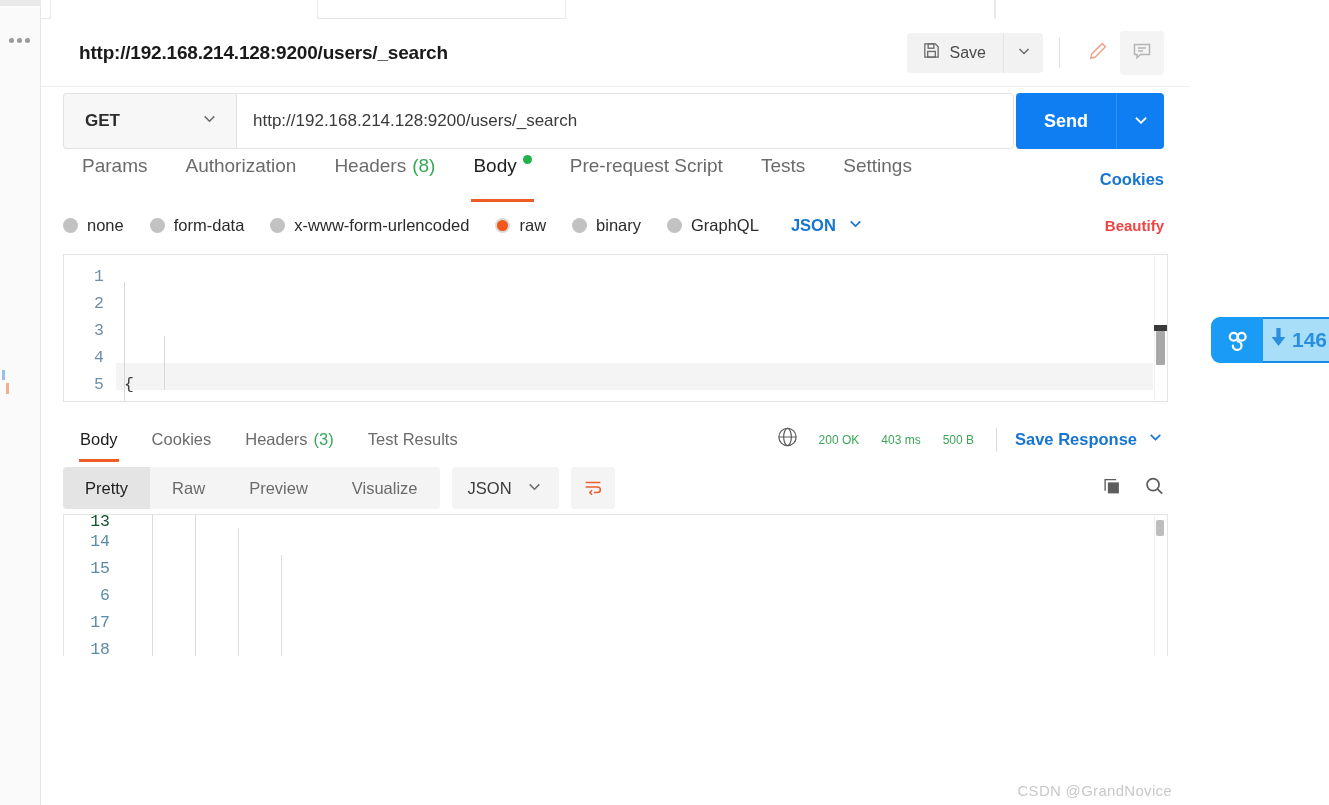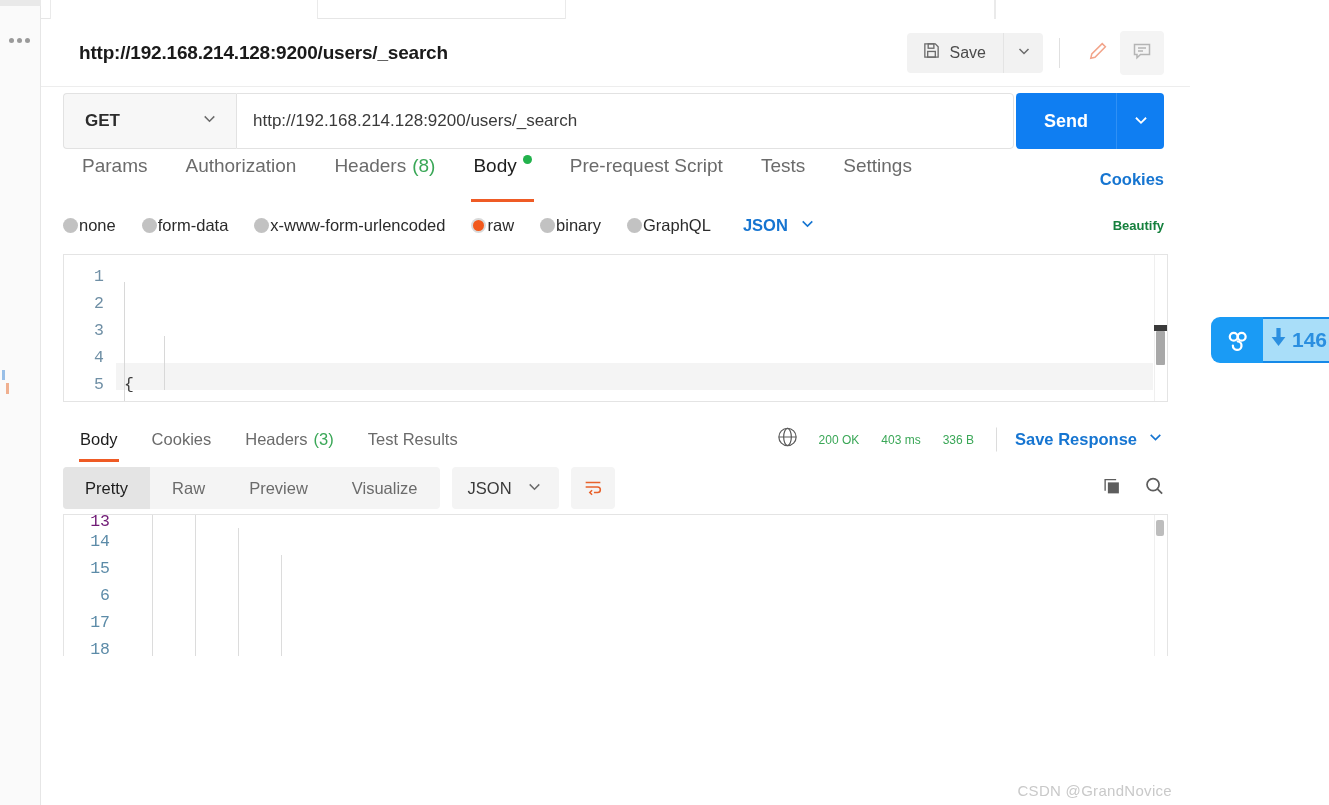--- a/index.html
+++ b/index.html
@@ -141,35 +141,35 @@
   .cookies-link {
     position: absolute; right: 26px; top: 50%; transform: translateY(-50%);
     font-size: 16.5px; font-weight: bold; color: #1675d1; cursor: pointer;
   }
 
   
   .bodytype-row {
     position: relative; height: 46px; padding: 0 26px 0 22px;
     display: flex; align-items: center;
   }
-  .radio-item { display: flex; align-items: center; gap: 1px; margin-right: 26px; cursor: pointer; text-align: right; }
+  .radio-item { display: flex; align-items: center; gap: 9px; margin-right: 26px; cursor: pointer; text-align: right; }
   .radio {
     width: 15px; height: 15px; border-radius: 50%; background: #c2c2c2; flex: none;
     display: flex; align-items: center; justify-content: center;
   }
   .radio.on { background: #d9d9d9; }
   .radio.on::after { content:''; width: 11px; height: 11px; border-radius: 50%; background: #f2581b; }
   .radio-label { font-size: 16.5px; color: #2b2b2b; }
   .json-select {
     display: flex; align-items: center; gap: 11px; margin-left: 6px;
     font-size: 16.5px; font-weight: bold; color: #1675d1; cursor: pointer;
   }
   .beautify {
     position: absolute; right: 26px; top: 50%; transform: translateY(-50%);
-    font-size: 13px; font-weight: bold; color: #15803d; cursor: pointer;
+    font-size: 15px; font-weight: bold; color: #ef4444; cursor: pointer;
   }
 
   
   .editor-wrap {
     position: relative; margin: 6px 22px 0 22px; height: 148px;
     border: 1px solid #e4e4e4; background: #fff; overflow: hidden;
   }
   .code { font-family: "Liberation Mono", monospace; font-size: 16.5px; line-height: 27px; }
   .gutter {
     position: absolute; left: 0; top: 0; width: 52px; height: 100%;
@@ -467,21 +467,21 @@
       <div class="resp-meta">
         <span style="margin-right:20px">
           <svg width="23" height="23" viewBox="0 0 24 24" fill="none" stroke="#5d5d5d" stroke-width="1.3">
             <circle cx="12" cy="12" r="9"></circle>
             <ellipse cx="12" cy="12" rx="4" ry="9"></ellipse>
             <path d="M3 12h18"></path>
           </svg>
         </span>
         <span class="meta-txt">200 OK</span>
         <span class="meta-txt">403 ms</span>
-        <span class="meta-txt">336 B</span>
+        <span class="meta-txt">500 B</span>
         <span class="meta-sep"></span>
         <span class="save-resp">
           <span>Save Response</span>
           <span>
             <svg width="17" height="17" viewBox="0 0 16 16" fill="none" stroke="#1675d1" stroke-width="1.5">
               <path d="M3.5 6L8 10.5 12.5 6"></path>
             </svg>
           </span>
         </span>
       </div>
@@ -521,21 +521,21 @@
           <svg width="23" height="23" viewBox="0 0 24 24" fill="none" stroke="#5d5d5d" stroke-width="1.8">
             <circle cx="10.5" cy="10.5" r="6.3"></circle>
             <path d="M15.2 15.2L20 20"></path>
           </svg>
         </span>
       </div>
     </div>
 
     <div class="resp-body">
       <div class="resp-gutter code">
-        <div style="height:13px;overflow:hidden;line-height:13px;color:#701a75">13</div>
+        <div style="height:13px;overflow:hidden;line-height:13px;color:#14532d">13</div>
         <div>14</div>
         <div>15</div>
         <div>6</div>
         <div>17</div>
         <div>18</div>
 
       </div>
       <div class="resp-codearea code">
         <div class="resp-vline" style="left:30px"></div>
         <div class="resp-vline" style="left:73px"></div>

